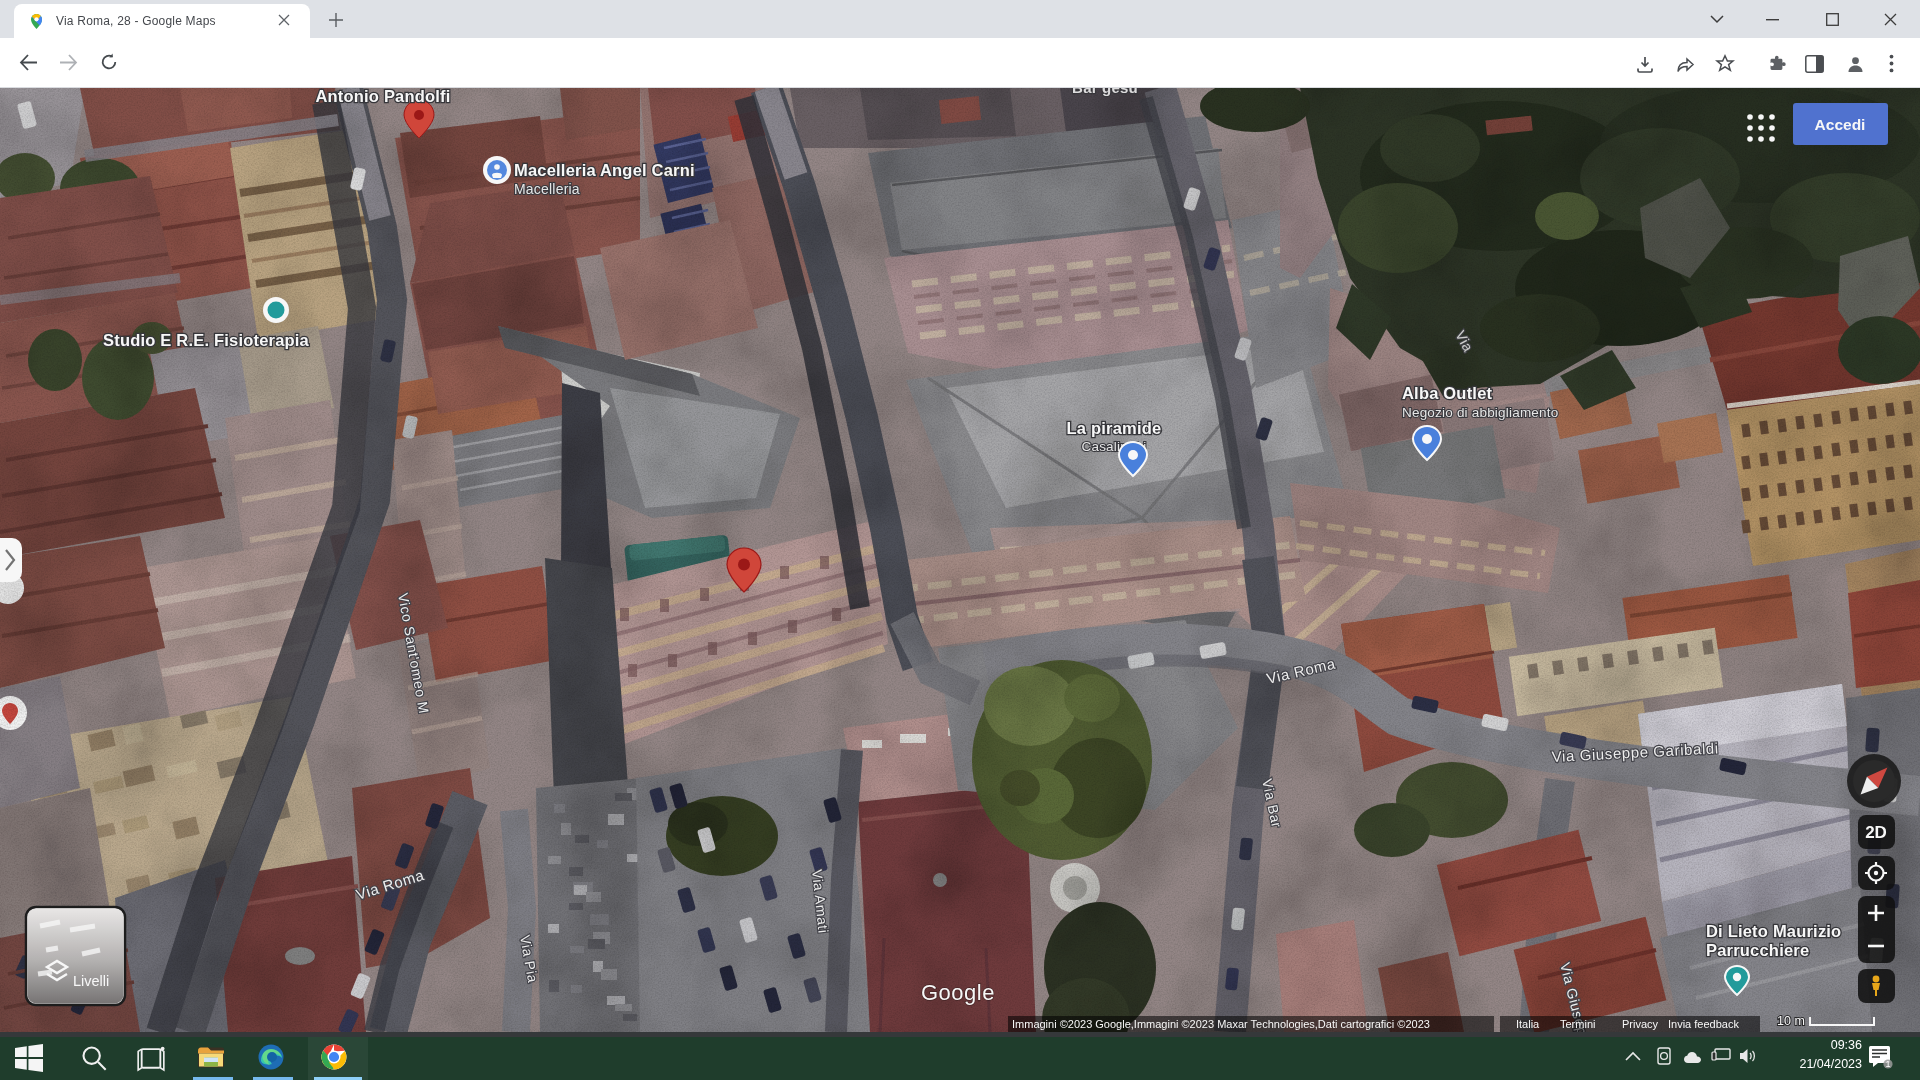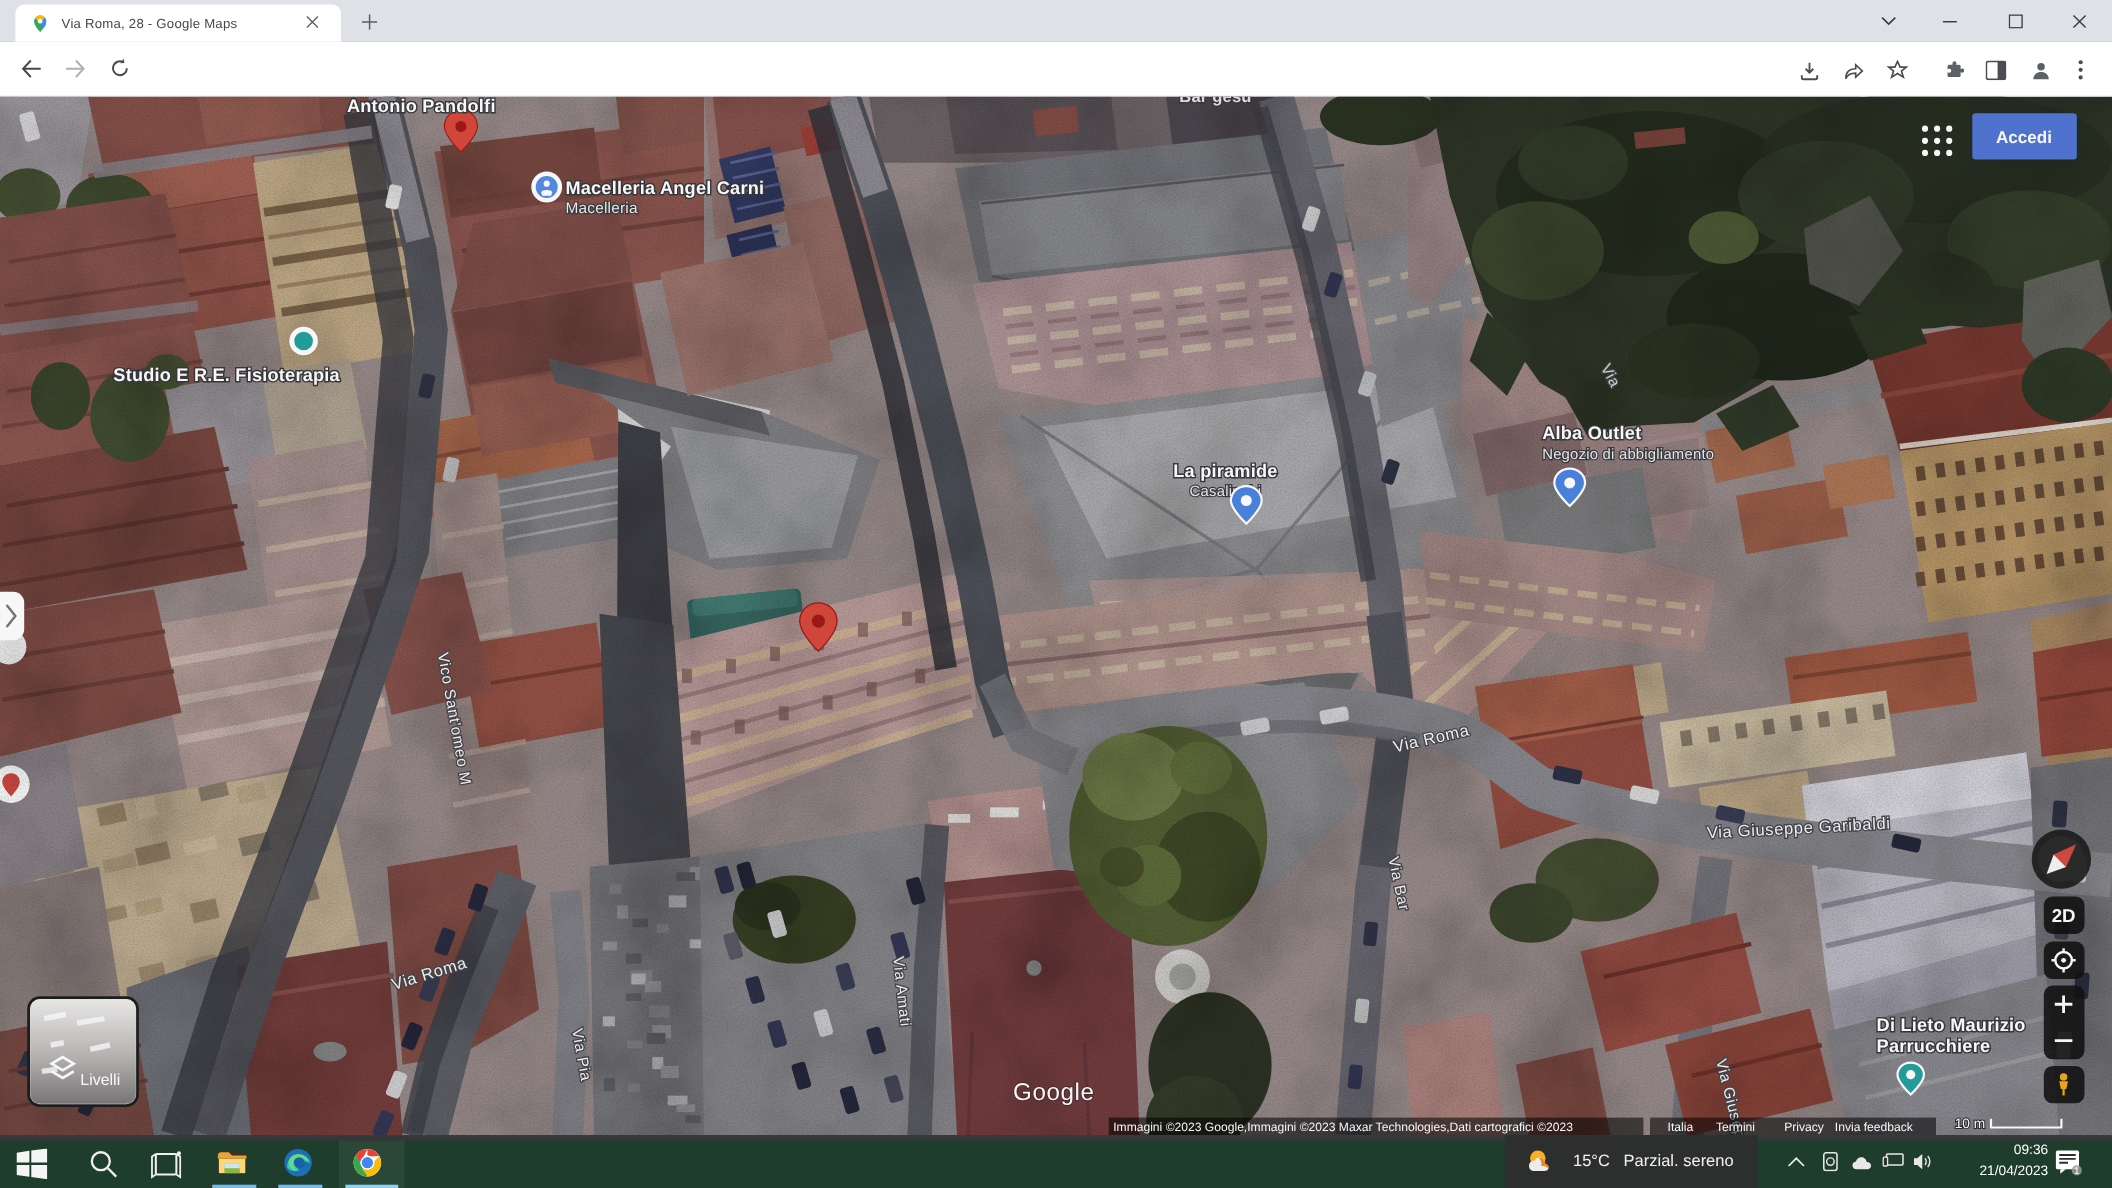--- a/index.html
+++ b/index.html
@@ -716,30 +716,20 @@
       <path d="M14 1.5A12.5 12.5 0 0 1 24.8 7.8L14 8.5Z" fill="#ea4335"></path>
       <path d="M24.8 7.8A12.5 12.5 0 0 1 14.6 26.5L19.5 14Z" fill="#fbbc05" transform="rotate(120 14 14)"></path>
       <path d="M14 1.5A12.5 12.5 0 0 0 3.2 7.8L8 14Z" fill="#ea4335"></path>
       <path d="M3.2 7.8A12.5 12.5 0 0 0 13.4 26.5L14 19Z" fill="#34a853"></path>
       <path d="M24.8 7.9A12.5 12.5 0 0 1 14.5 26.5L9 19.5 19 14Z" fill="#fbbc05"></path>
       <circle cx="14" cy="14" r="5.8" fill="#4285f4" stroke="#fff" stroke-width="1.4"></circle>
     </svg>
   <div class="underl" style="left:193px;width:40px"></div>
   <div class="underl" style="left:253px;width:40px"></div>
   <div class="underl" style="left:314px;width:48px;background:#8fd0f8"></div>
-  <div id="tray">
-    <svg class="abs" style="left:18px;top:8px" width="30" height="30" viewBox="0 0 30 30">
-        <circle cx="12" cy="13" r="7" fill="#f6b026"></circle>
-        <path d="M5 13A7 7 0 0 1 17 8L14 15Z" fill="#fderaa" opacity="0"></path>
-        <path d="M4 20C4 16.7 6.7 15 9 15.3 10 12.6 13 11.6 15.5 12.6 18 13.6 19 16 18.6 18 20.8 18.4 22 20 21.8 21.8 21.5 23.6 20 24.5 18 24.5H8C5.6 24.5 4 22.6 4 20Z" fill="#ececec"></path>
-        <path d="M15 12.5C18 13.5 19 16 18.6 18 20.8 18.4 22 20 21.8 21.8L21.5 22.5C19.8 19.8 17 19.6 15 20.3 15.8 17.3 15 14.5 13 12.7Z" fill="#e88b1e"></path>
-      </svg>
-    <div class="trtext abs" style="left:62px;top:15px">15°C</div>
-    <div class="trtext abs" style="left:108px;top:15px">Parzial. sereno</div>
-  </div>
   <svg class="trico" style="left:1625px;top:19px" width="16" height="10" viewBox="0 0 16 10">
       <path d="M1 9 8 2 15 9" stroke="#e8e8e8" stroke-width="1.6" fill="none"></path>
     </svg>
   <svg class="trico" style="left:1656px;top:15px" width="16" height="18" viewBox="0 0 16 18">
       <rect x="2" y="1" width="12" height="16" rx="2" fill="none" stroke="#e8e8e8" stroke-width="1.4"></rect>
       <circle cx="8" cy="9" r="3.4" fill="none" stroke="#e8e8e8" stroke-width="1.3"></circle>
     </svg>
   <svg class="trico" style="left:1683px;top:19px" width="21" height="13" viewBox="0 0 21 13">
       <path d="M5 12C2.5 12 1 10.4 1 8.3 1 6.4 2.4 5 4.2 4.8 4.8 2.6 6.7 1 9 1 11.6 1 13.7 2.9 14 5.4 16 5.2 18 6.6 18 8.8 18 10.8 16.4 12 14.5 12Z" fill="#e8e8e8"></path>
     </svg>

